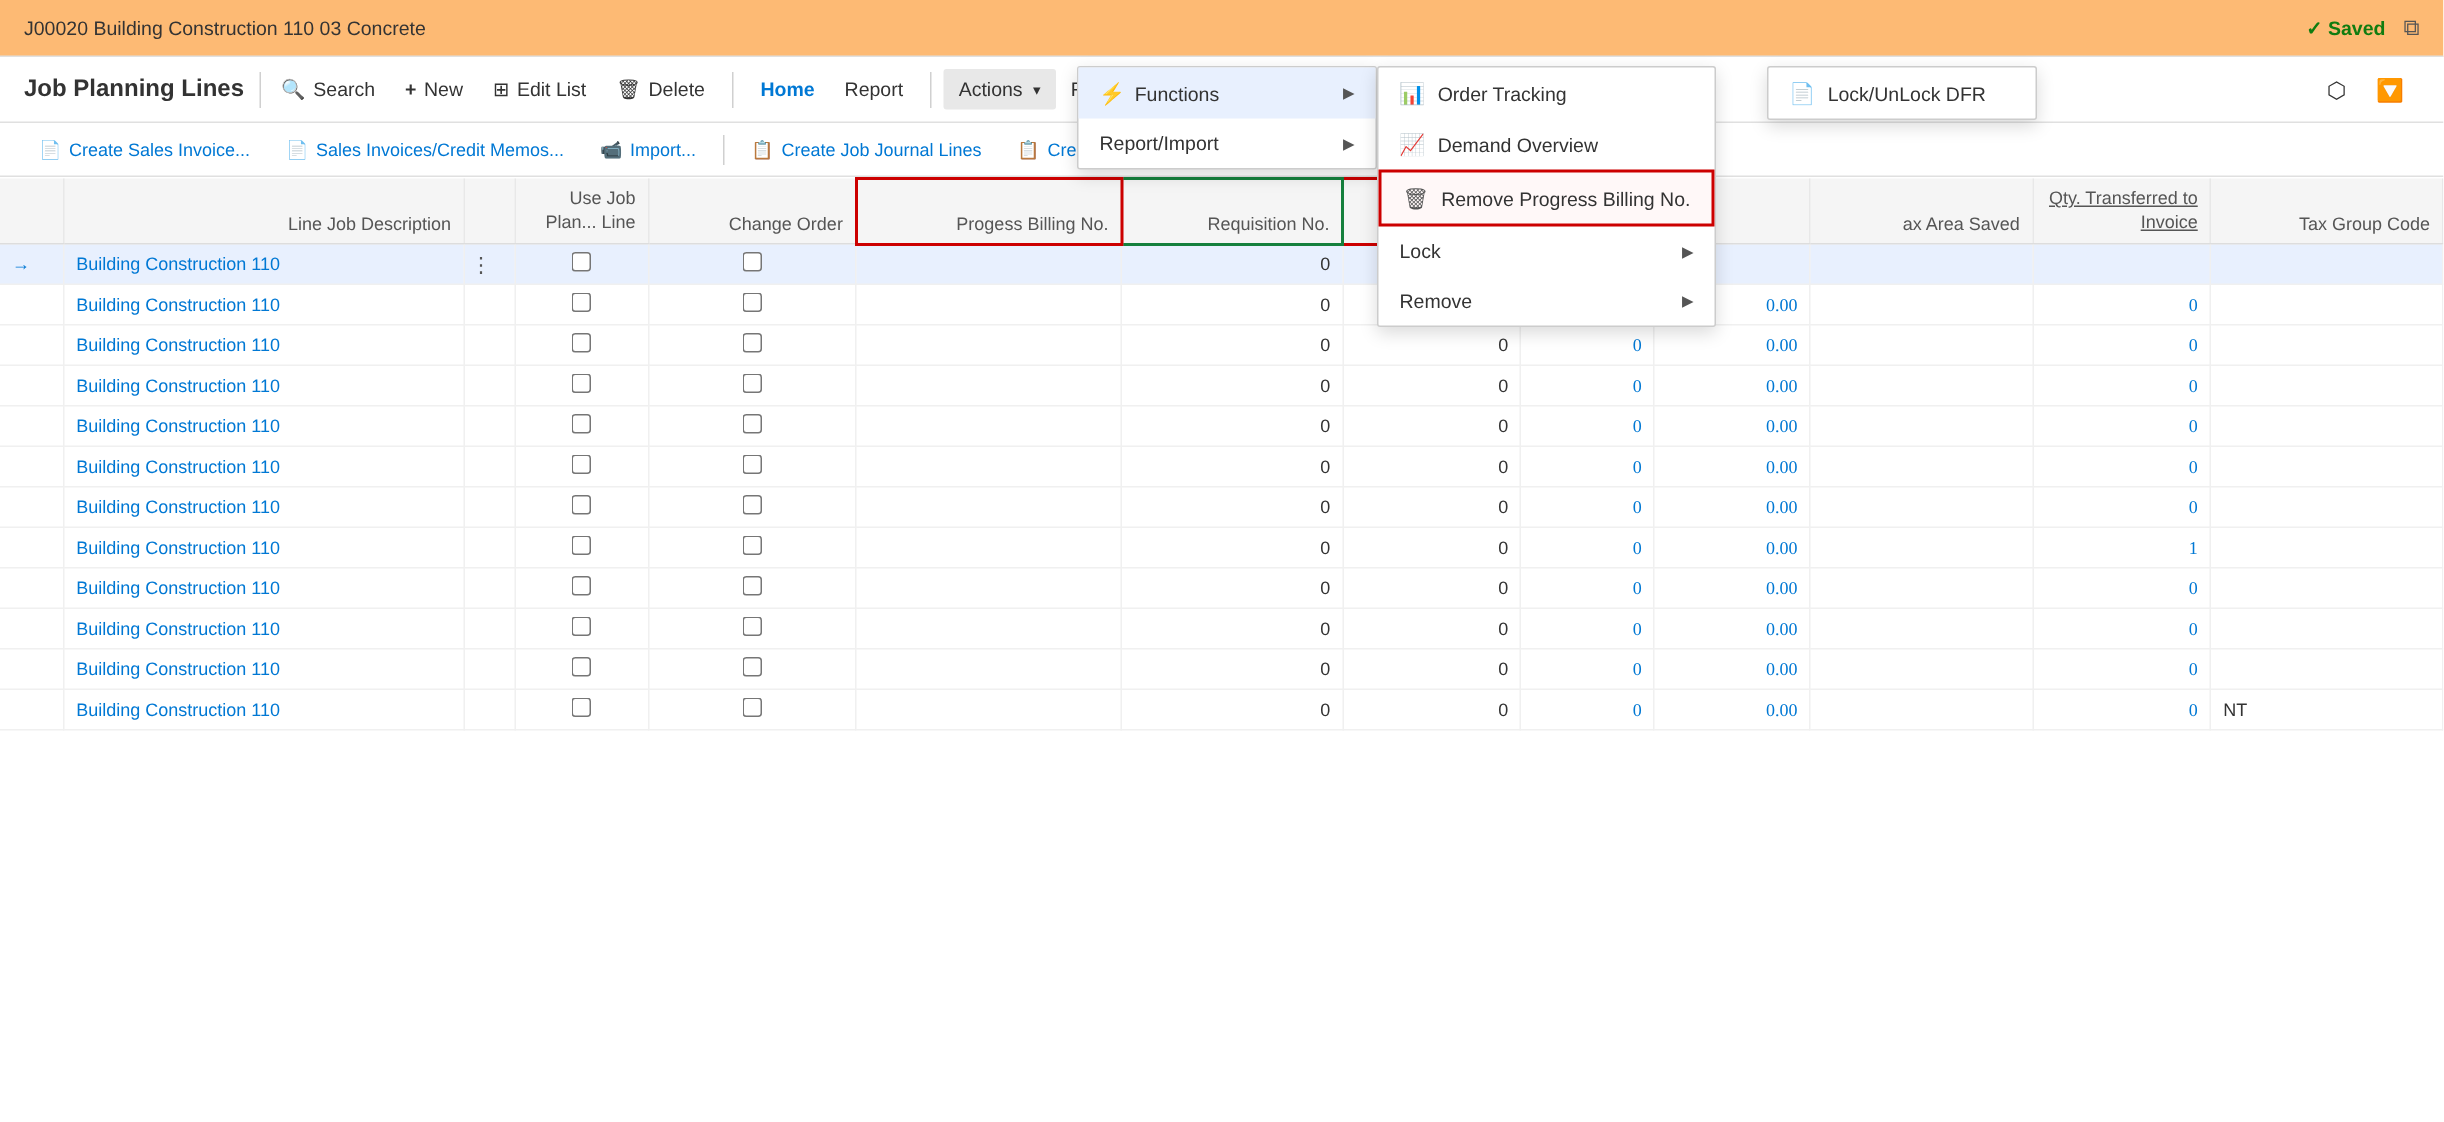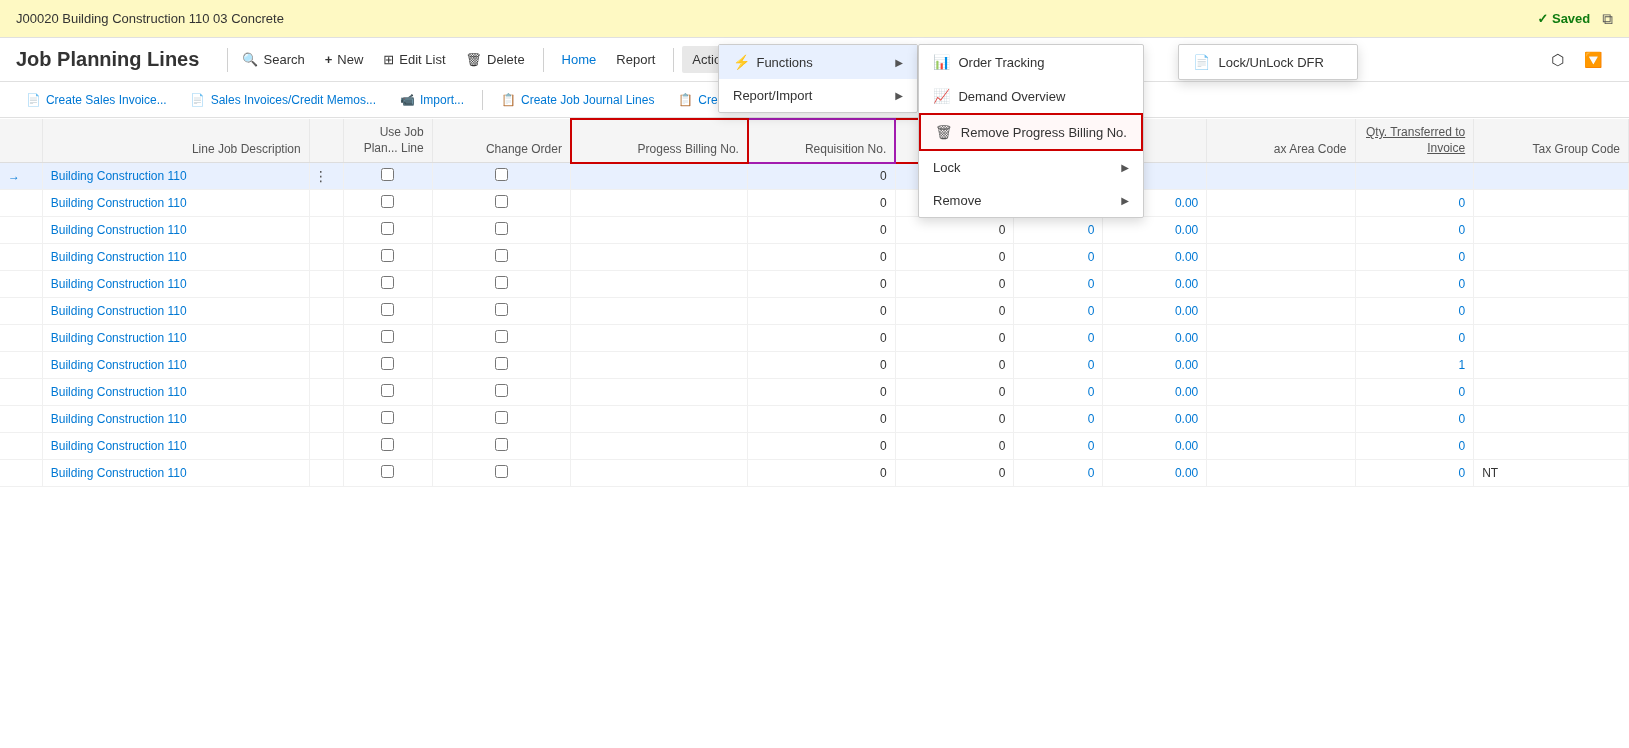--- a/index.html
+++ b/index.html
@@ -1,41 +1,41 @@
 <!DOCTYPE html>
 <html><head>
   <meta charset="utf-8">
   <style>
     * { box-sizing: border-box; margin: 0; padding: 0; }
     body { font-family: 'Segoe UI', Arial, sans-serif; font-size: 13px; background: #fff; color: #333; overflow: hidden; }
 
     
     .title-bar {
       display: flex; align-items: center; justify-content: space-between;
-      padding: 8px 16px; background: #fef9c3; border-bottom: 1px solid #e0e0e0;
+      padding: 8px 16px; background: #fdba74; border-bottom: 1px solid #e0e0e0;
       height: 38px;
     }
     .title-bar-left { font-size: 13px; color: #333; }
     .title-bar-right { display: flex; align-items: center; gap: 12px; color: #555; font-size: 13px; }
     .saved-text { display: flex; align-items: center; gap: 4px; color: #555; }
 
     
     .toolbar {
       display: flex; align-items: center; padding: 0 16px;
       border-bottom: 1px solid #e0e0e0; height: 44px; background: #fff; gap: 0;
     }
     .toolbar-title {
-      font-size: 20px; font-weight: 600; color: #333; margin-right: 24px; white-space: nowrap;
+      font-size: 16px; font-weight: 600; color: #333; margin-right: 6px; white-space: nowrap;
     }
     .toolbar-btn {
       display: flex; align-items: center; gap: 5px; padding: 6px 10px;
       color: #333; cursor: pointer; border: none; background: none;
       font-size: 13px; border-radius: 2px; white-space: nowrap;
     }
-    .toolbar-btn.link-style { color: #0078d4; text-decoration: none; }
+    .toolbar-btn.link-style { color: #0078d4; text-decoration: none; font-weight: bold; }
     .toolbar-divider { width: 1px; height: 24px; background: #d0d0d0; margin: 0 4px; }
     .toolbar-separator { width: 1px; height: 24px; background: #d0d0d0; margin: 0 8px; }
     .dropdown-arrow { font-size: 10px; margin-left: 2px; }
 
     
     .action-row {
       display: flex; align-items: center; padding: 0 16px;
       border-bottom: 1px solid #e0e0e0; height: 36px; background: #fff; gap: 4px;
       flex-wrap: nowrap; overflow: hidden;
     }
@@ -56,21 +56,21 @@
       padding: 6px 8px; text-align: right; font-size: 12px; font-weight: 500;
       color: #555; border-bottom: 1px solid #ddd; border-right: 1px solid #e8e8e8;
       white-space: nowrap; vertical-align: bottom;
     }
     th.multi-line { white-space: normal; max-width: 80px; line-height: 1.3; }
     td {
       padding: 5px 8px; border-bottom: 1px solid #f0f0f0; border-right: 1px solid #f0f0f0;
       font-size: 12px; color: #333; white-space: nowrap; vertical-align: middle;
     }
     td.link-cell { color: #0078d4; cursor: pointer; }
-    td.num-cell { text-align: right; color: #0078d4; }
+    td.num-cell { text-align: right; color: #0078d4; font-family: Liberation Serif, serif; }
     td.num-cell-black { text-align: right; color: #333; }
     tr.active-row { background: #e8f0fe; }
     .checkbox-cell { text-align: center; }
     .checkbox-cell input { width: 13px; height: 13px; cursor: pointer; }
     .row-arrow { color: #0078d4; font-size: 12px; }
     .dots-btn { color: #555; cursor: pointer; font-size: 14px; padding: 0 4px; }
     .actions-dropdown {
       position: fixed; top: 44px; left: 718px; z-index: 200;
       background: #fff; border: 1px solid #ccc; box-shadow: 0 4px 12px rgba(0,0,0,0.15);
       min-width: 200px; border-radius: 2px;
@@ -194,25 +194,25 @@
 <div class="table-container">
   <table>
     <thead>
       <tr>
         <th style="width:20px;"></th>
         <th style="width:180px;">Line Job Description</th>
         <th style="width:20px;"></th>
         <th style="width:60px;" class="multi-line">Use Job Plan... Line</th>
         <th style="width:90px;">Change Order</th>
         <th style="width:100px; border: 2px solid #cc0000; border-bottom: 2px solid #cc0000;">Progess Billing No.</th>
-        <th style="width:90px; border: 2px solid #a21caf;">Requisition No.</th>
+        <th style="width:90px; border: 2px solid #15803d;">Requisition No.</th>
         <th style="width:80px; border: 2px solid #cc0000;">Version No.</th>
         <th style="width:60px;">Qty</th>
         <th style="width:70px;"></th>
-        <th style="width:100px;">ax Area Code</th>
+        <th style="width:100px;">ax Area Saved</th>
         <th style="width:110px;text-decoration:underline;" class="multi-line">Qty. Transferred to Invoice</th>
         <th style="width:90px;">Tax Group Code</th>
       </tr>
     </thead>
     <tbody id="table-body">
     <tr class="active-row">
       <td class="row-arrow">→</td>
       <td class="link-cell">Building Construction 110</td>
       <td class="dots-btn">⋮</td>
       <td class="checkbox-cell"><input type="checkbox" style=""></td>

